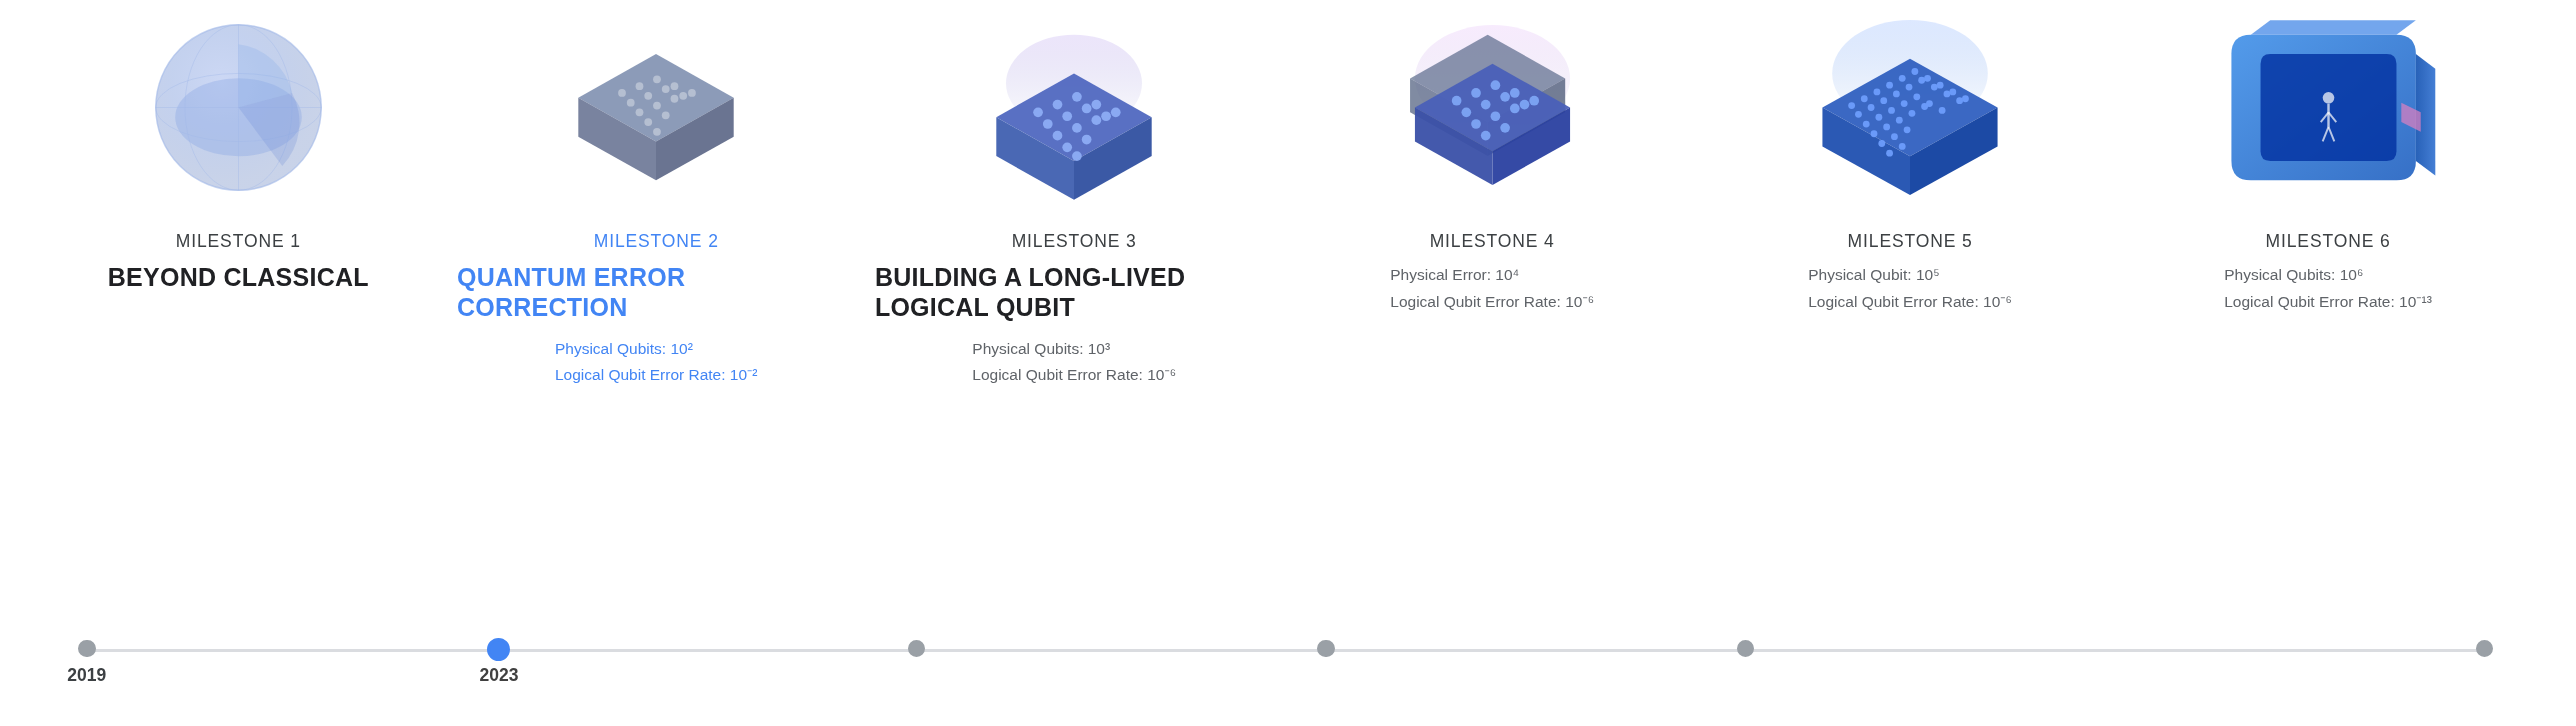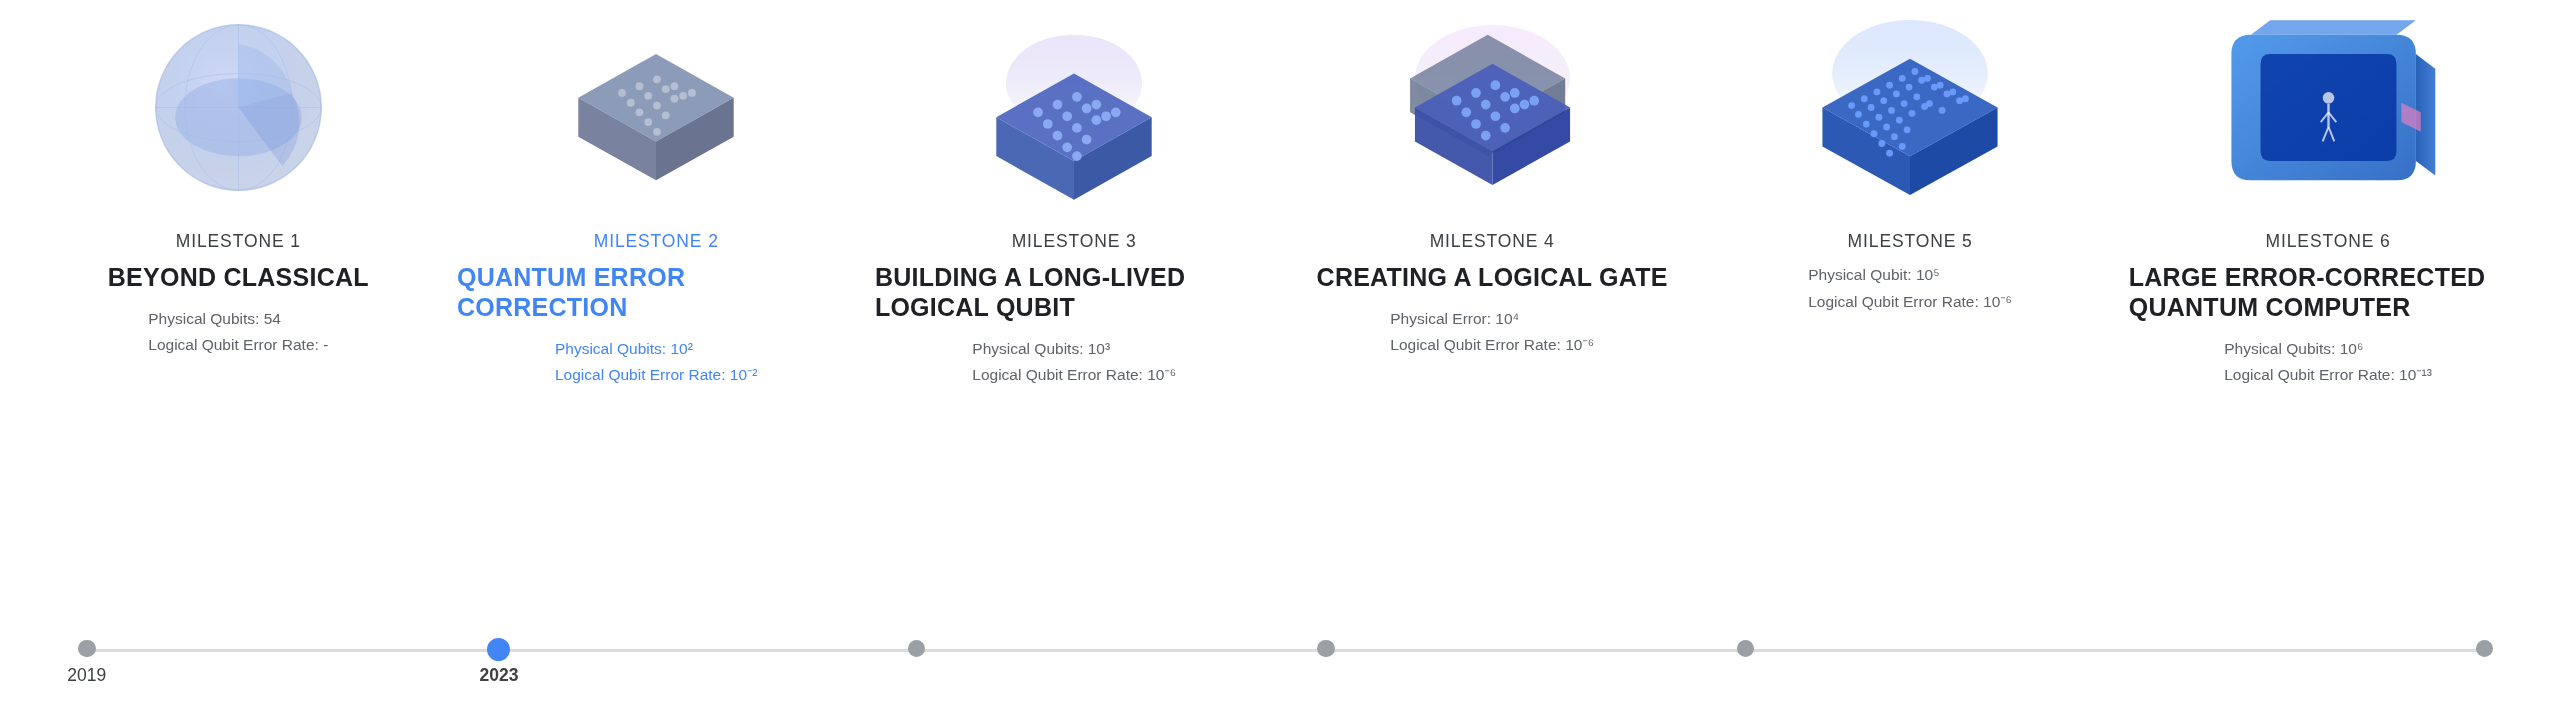--- a/index.html
+++ b/index.html
@@ -114,24 +114,20 @@
         <ellipse cx="95" cy="95" rx="85" ry="35" fill="none" stroke="#a0b8e8" stroke-width="1" opacity="0.4"></ellipse>
         <line x1="10" y1="95" x2="180" y2="95" stroke="#a0b8e8" stroke-width="1" opacity="0.4"></line>
         <line x1="95" y1="10" x2="95" y2="180" stroke="#a0b8e8" stroke-width="1" opacity="0.4"></line>
 
         <path d="M95,95 L95,30 A65,65 0 0,1 150,80 Z" fill="#8ab0e8" opacity="0.3"></path>
         <path d="M95,95 L150,80 A65,65 0 0,1 140,155 Z" fill="#6b8dd6" opacity="0.25"></path>
       </svg>
     </div>
     <div class="milestone-label">MILESTONE 1</div>
     <div class="milestone-title">BEYOND CLASSICAL</div>
-    <div class="milestone-detail">
-      <div>Physical Qubits: 54</div>
-      <div>Logical Qubit Error Rate: -</div>
-    </div>
   </div>
 
   <div class="milestone-col">
     <div class="illustration">
       <svg width="204" height="185" viewBox="0 0 210 190">
         <defs>
           <linearGradient id="chipGrad2" x1="0%" y1="0%" x2="100%" y2="100%">
             <stop offset="0%" stop-color="#8090b0"></stop>
             <stop offset="100%" stop-color="#4a5570"></stop>
           </linearGradient>
@@ -252,21 +248,20 @@
             <circle cx="78" cy="72" r="5"></circle>
             <circle cx="98" cy="64" r="5"></circle>
             <circle cx="118" cy="56" r="5"></circle>
             <circle cx="88" cy="84" r="5"></circle>
             <circle cx="108" cy="76" r="5"></circle>
           </g>
         </g>
       </svg>
     </div>
     <div class="milestone-label">MILESTONE 4</div>
-    <div class="milestone-title">CREATING A LOGICAL GATE</div>
     <div class="milestone-detail">
       <div>Physical Error: 10⁴</div>
       <div>Logical Qubit Error Rate: 10⁻⁶</div>
     </div>
   </div>
 
   <div class="milestone-col">
     <div class="illustration">
       <svg width="214" height="185" viewBox="0 0 220 190">
         <defs>
@@ -356,38 +351,37 @@
         <line x1="120" y1="91" x2="120" y2="115" stroke="#ffffff" stroke-width="2.5" opacity="0.7"></line>
         <line x1="120" y1="100" x2="112" y2="110" stroke="#ffffff" stroke-width="2" opacity="0.7"></line>
         <line x1="120" y1="100" x2="128" y2="110" stroke="#ffffff" stroke-width="2" opacity="0.7"></line>
         <line x1="120" y1="115" x2="114" y2="130" stroke="#ffffff" stroke-width="2" opacity="0.7"></line>
         <line x1="120" y1="115" x2="126" y2="130" stroke="#ffffff" stroke-width="2" opacity="0.7"></line>
 
         <path d="M195,90 L215,100 L215,120 L195,110 Z" fill="#e080c0" opacity="0.7"></path>
       </svg>
     </div>
     <div class="milestone-label">MILESTONE 6</div>
-    <div class="milestone-title">LARGE ERROR-CORRECTED QUANTUM COMPUTER</div>
     <div class="milestone-detail">
       <div>Physical Qubits: 10⁶</div>
       <div>Logical Qubit Error Rate: 10⁻¹³</div>
     </div>
   </div>
 
 </div>
 
 <div style="position:absolute; bottom:39px; left:0; right:0; height:58px;">
 
   <div style="position:absolute; top:19.4px; left:87px; right:87px; height:2.9px; background:#dadce0;"></div>
 
   <div style="position:absolute; top:19.4px; left:87px; width:calc(16.67% - 14.6px); height:2.9px; background:#dadce0;"></div>
 
   <div style="position:absolute; top:9.7px; left:78px; display:flex; flex-direction:column; align-items:center;">
     <div style="width:17.5px; height:17.5px; border-radius:50%; background:#9aa0a6; border:2.9px solid #9aa0a6;"></div>
-    <span style="position:absolute; top:25px; font-size:17.5px; font-weight:400; color:#3c4043; white-space:nowrap;">2019</span>
+    <span style="position:absolute; top:25px; font-size:17.5px; font-weight:700; color:#3c4043; white-space:nowrap;">2019</span>
   </div>
 
   <div style="position:absolute; top:7.8px; left:calc(16.67% + 58px); display:flex; flex-direction:column; align-items:center;">
     <div style="width:23px; height:23px; border-radius:50%; background:#4285f4; border:3.9px solid #4285f4;"></div>
     <span style="position:absolute; top:27px; font-size:17.5px; font-weight:700; color:#404040; white-space:nowrap;">2023</span>
   </div>
 
   <div style="position:absolute; top:9.7px; left:calc(33.33% + 49px); display:flex; flex-direction:column; align-items:center;">
     <div style="width:17.5px; height:17.5px; border-radius:50%; background:#9aa0a6; border:2.9px solid #9aa0a6;"></div>
   </div>

